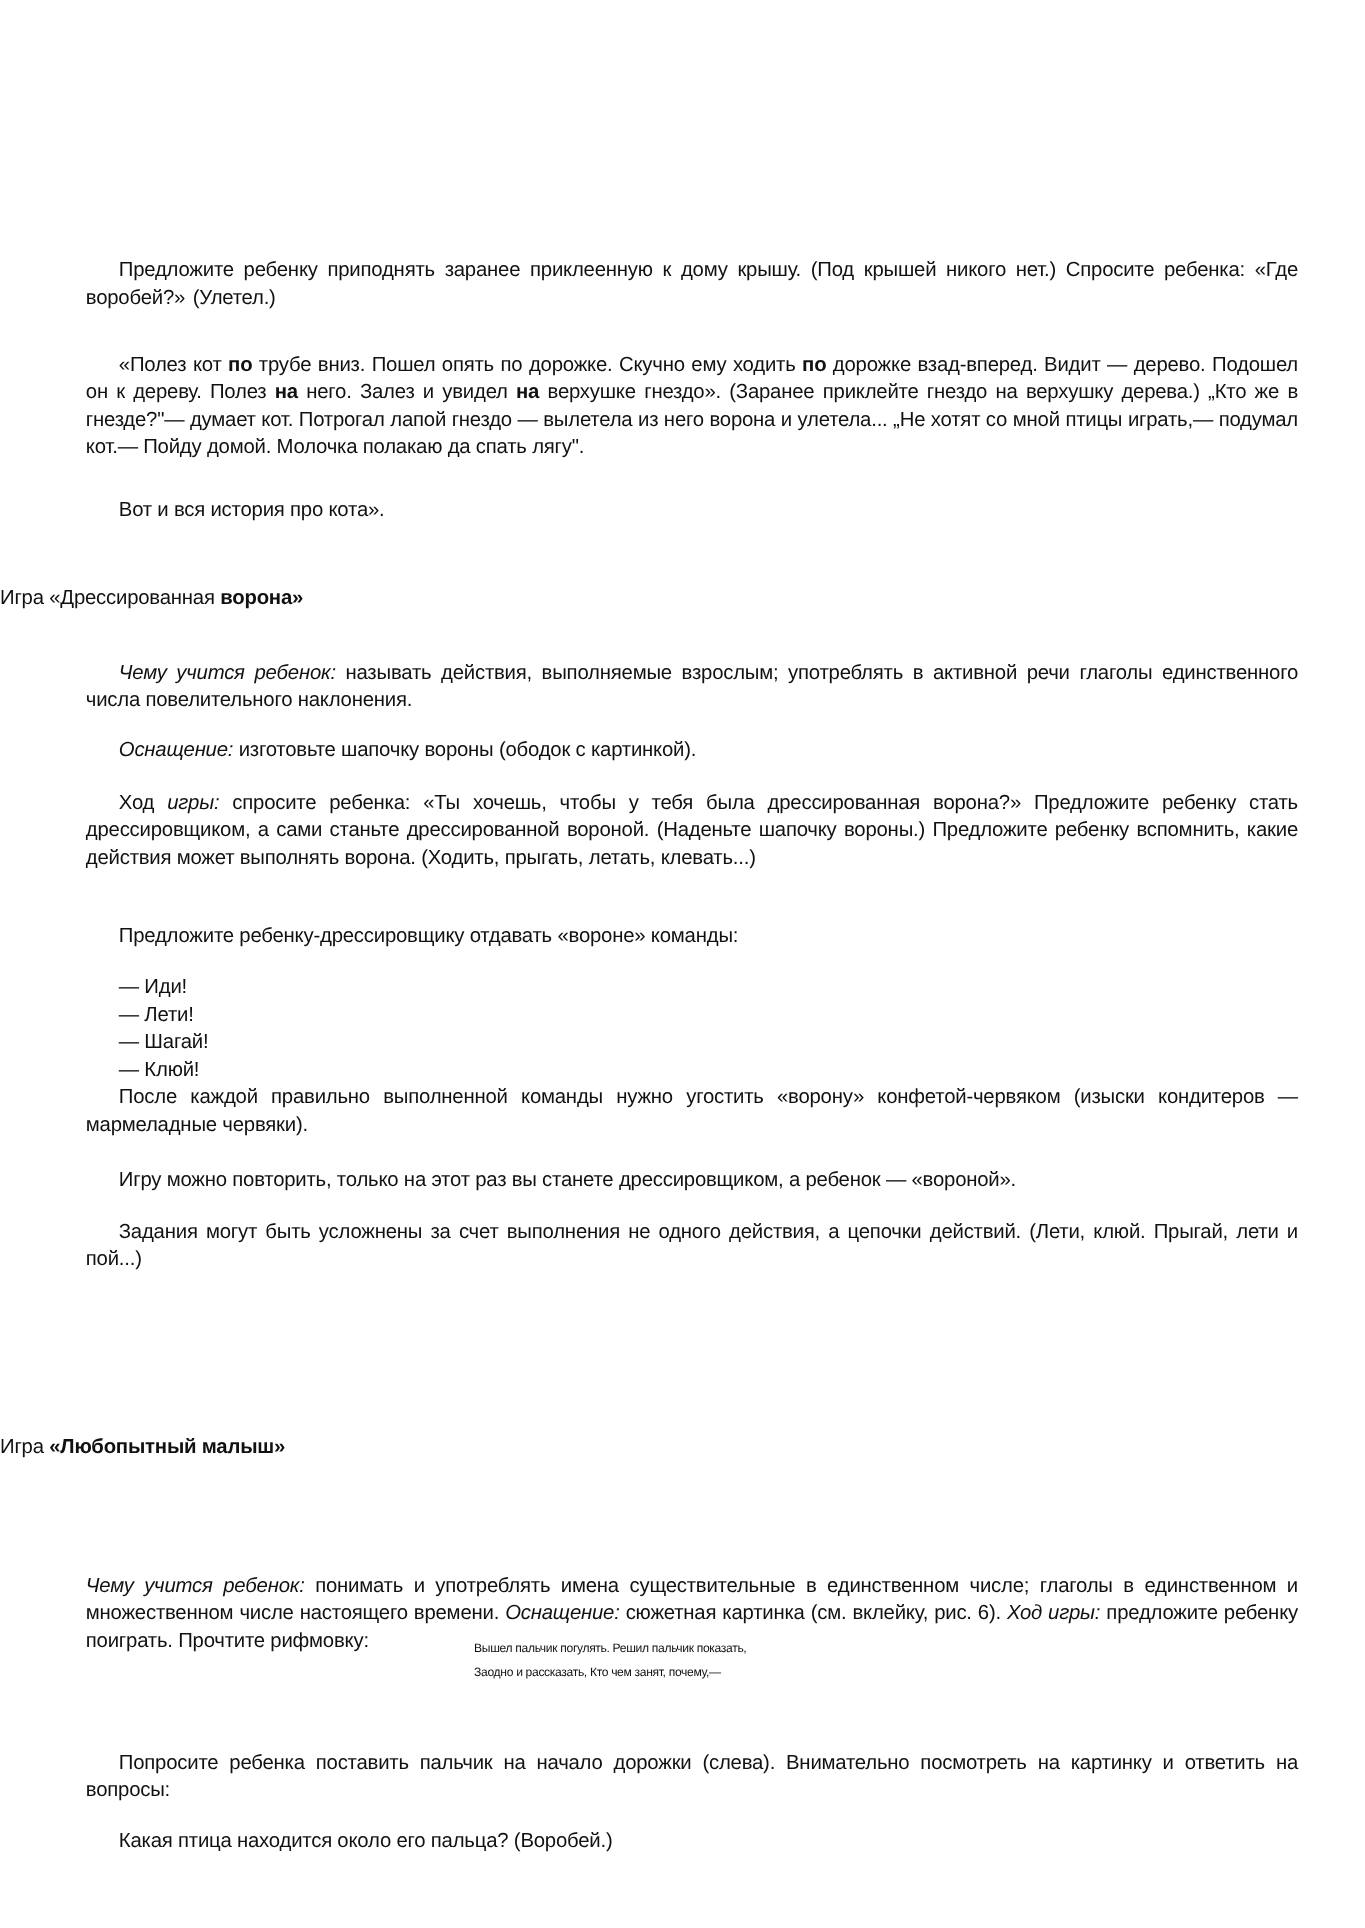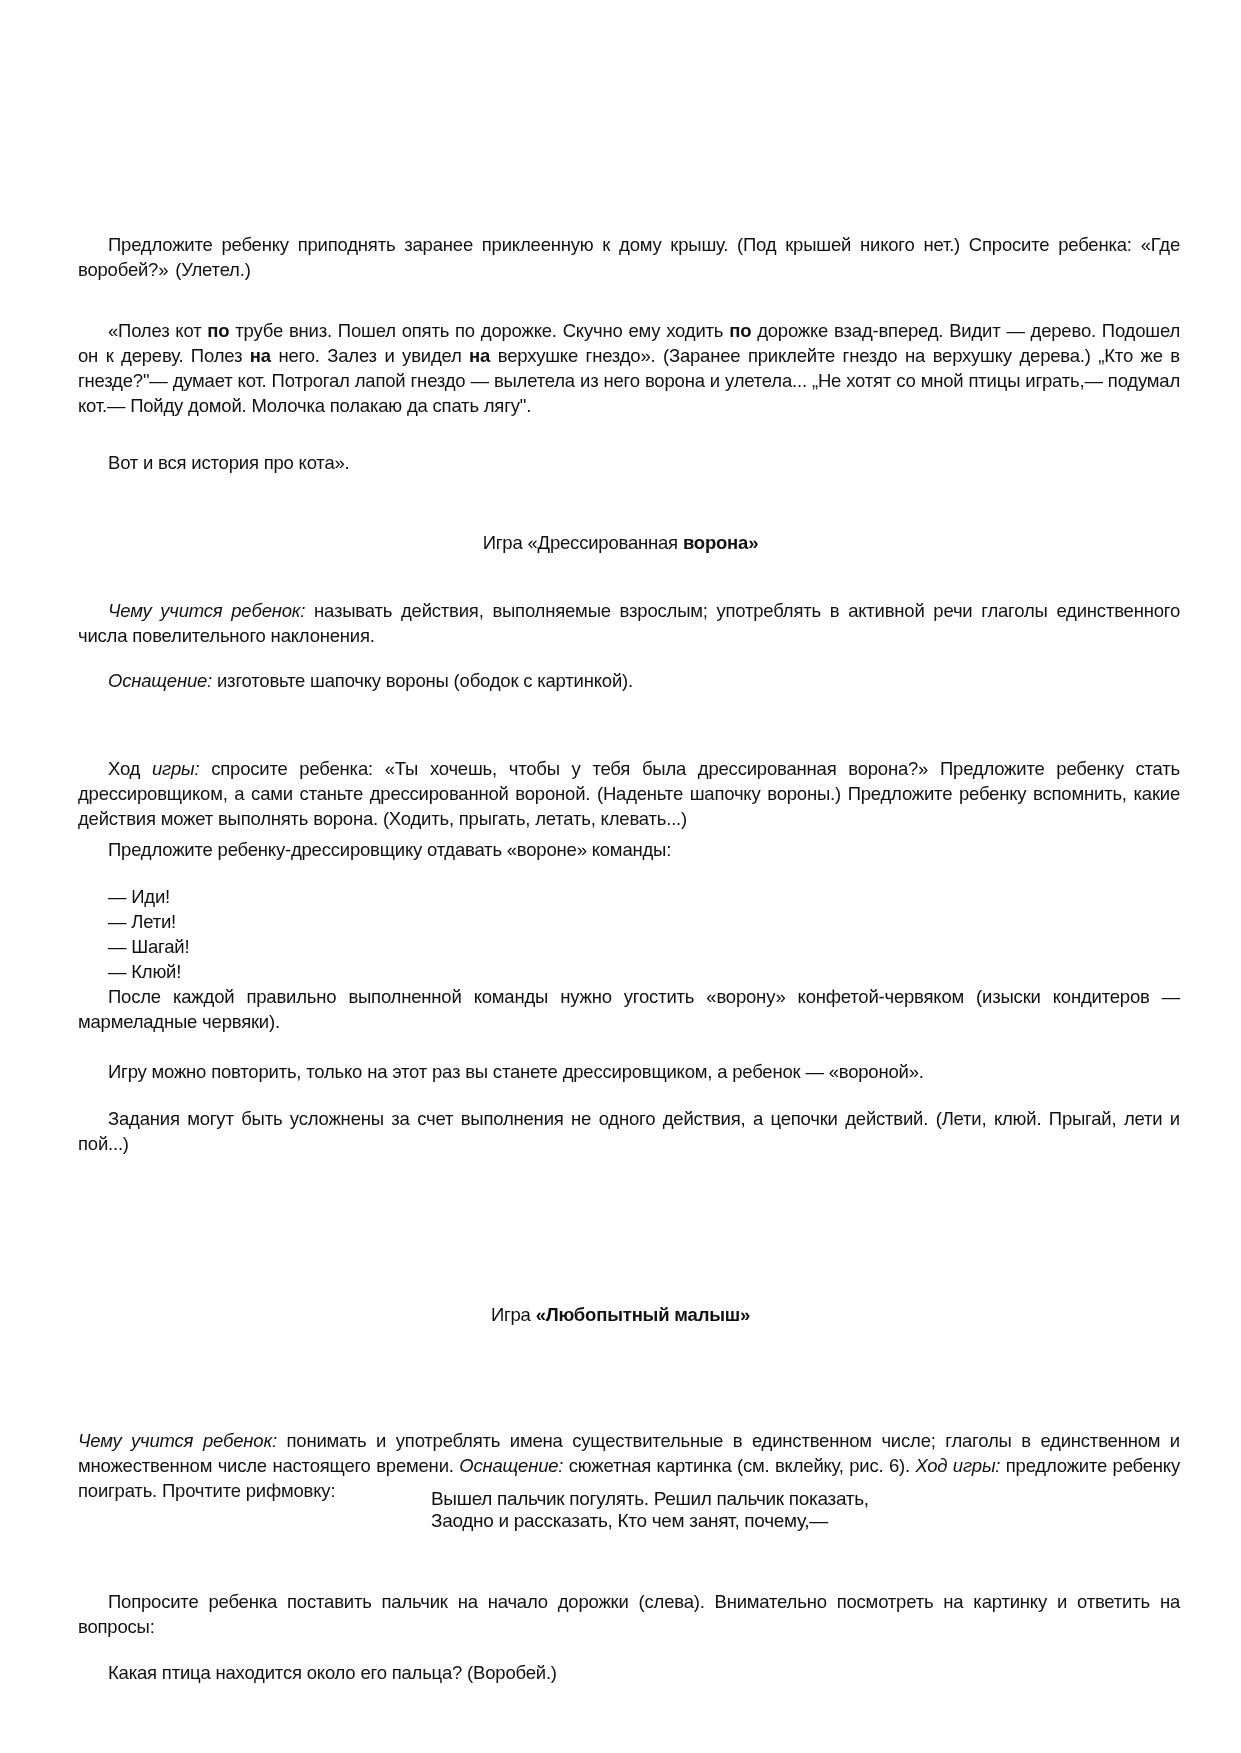--- a/index.html
+++ b/index.html
@@ -5,22 +5,22 @@
     html, body { margin: 0; padding: 0; background: #ffffff; }
     body { width: 1241px; height: 1753px; position: relative; overflow: hidden; }
     .page {
       position: absolute; left: 0; top: 0; width: 1241px; height: 1753px;
       font-family: "Liberation Sans", sans-serif; color: #111111;
       font-size: 18.5px; line-height: 25px; letter-spacing: -0.2px;
     }
     .block { position: absolute; left: 78px; width: 1102px; text-align: justify; }
     .ind { text-indent: 30px; }
     .block p { margin: 0; }
-    .heading { position: absolute; left: 0; width: 1241px; text-align: center; }
-    .poem { position: absolute; left: 431px; width: 520px; font-size: 19px; line-height: 22px; letter-spacing: -0.3px; }
+    .heading { position: absolute; left: 0; width: 1241px; }
+    .poem { position: absolute; left: 431px; width: 520px; font-size: 11px; line-height: 22px; letter-spacing: -0.3px; }
     .poem div { white-space: nowrap; }
     b { font-weight: bold; }
     i { font-style: italic; }
     .cmd { padding-left: 30px; }
   </style>
 </head>
 <body>
 
 <div class="page">
 
@@ -38,21 +38,21 @@
   </div>
 
   <div class="block ind" style="top:598px;">
     <i>Чему учится ребенок:</i><span> называть действия, выполняемые взрослым; употреблять в активной речи глаголы единственного числа повелительного наклонения.</span>
   </div>
 
   <div class="block ind" style="top:668px;">
     <i>Оснащение:</i><span> изготовьте шапочку вороны (ободок с картинкой).</span>
   </div>
 
-  <div class="block ind" style="top:756px;">
+  <div class="block ind" style="top:716px;">
     <span>Ход </span><i>игры:</i><span> спросите ребенка: «Ты хочешь, чтобы у тебя была дрессированная ворона?» Предложите ребенку стать дрессировщиком, а сами станьте дрессированной вороной. (Наденьте шапочку вороны.) Предложите ребенку вспомнить, какие действия может выполнять ворона. (Ходить, прыгать, летать, клевать...)</span>
   </div>
 
   <div class="block ind" style="top:837px;">Предложите ребенку-дрессировщику отдавать «вороне» команды:</div>
 
   <div class="block" style="top:884px;">
     <div class="cmd">— Иди!</div>
     <div class="cmd">— Лети!</div>
     <div class="cmd">— Шагай!</div>
     <div class="cmd">— Клюй!</div>

